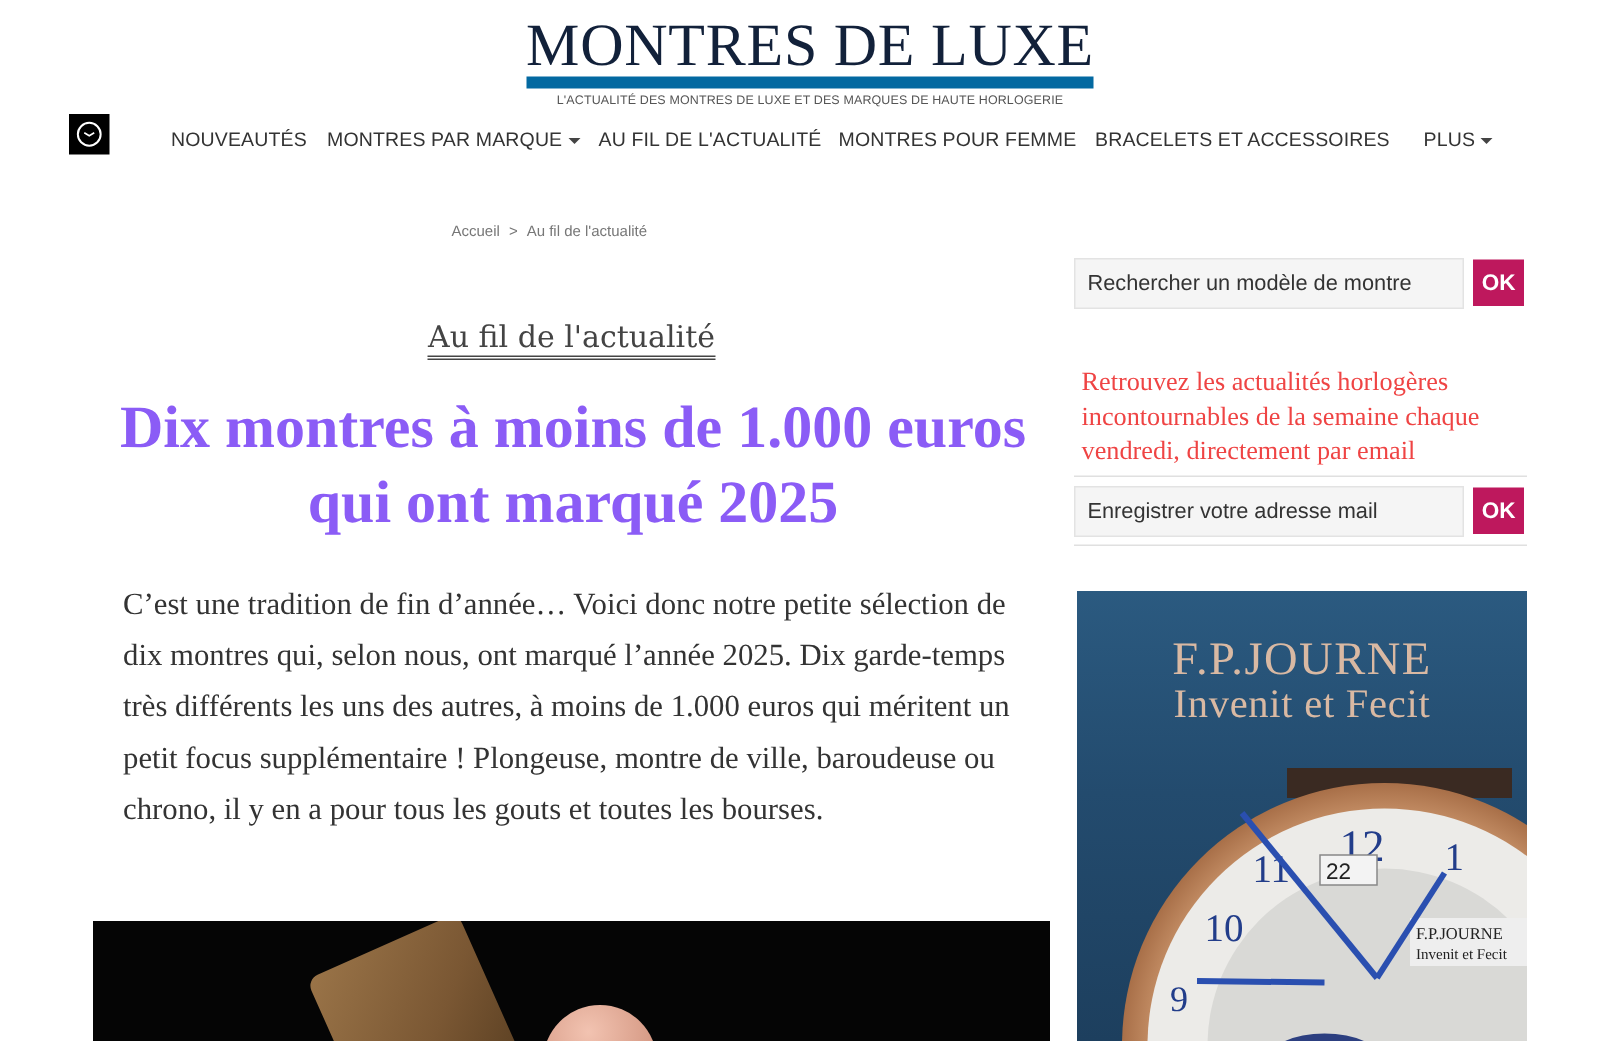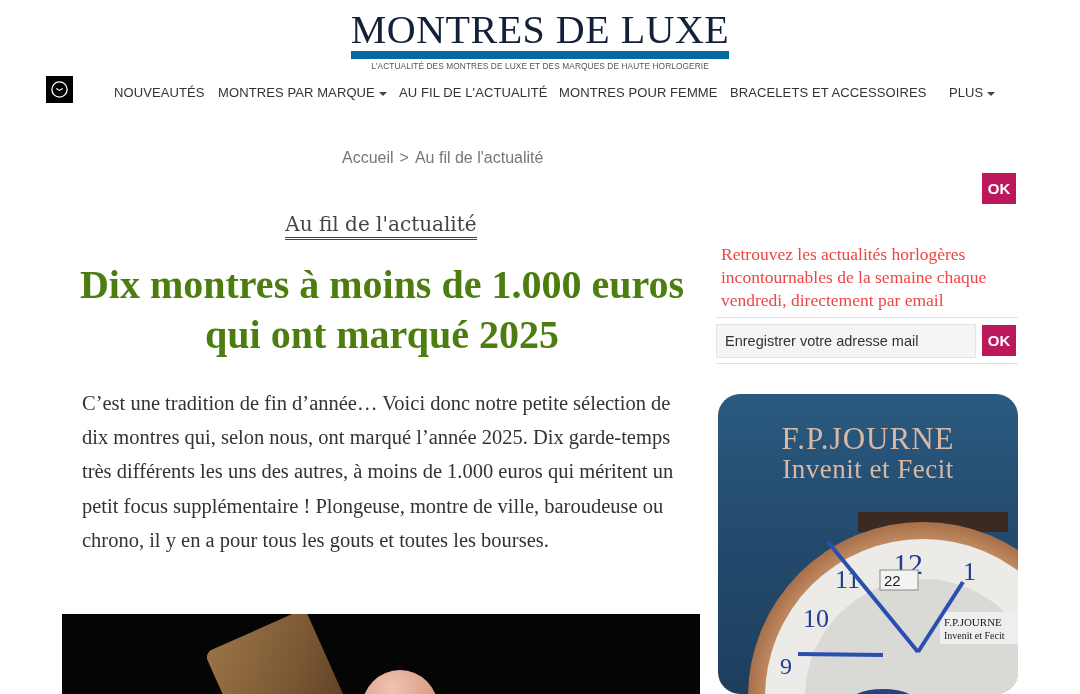--- a/index.html
+++ b/index.html
@@ -27,36 +27,36 @@
   .nav-item {
     position: absolute; top: 10px; font-size: 13px; color: #333; white-space: nowrap;
     letter-spacing: 0.1px; cursor: pointer;
   }
   .caret {
     display: inline-block; width: 0; height: 0; margin-left: 4px; vertical-align: middle;
     border-left: 4px solid transparent; border-right: 4px solid transparent; border-top: 4px solid #444;
   }
 
   
-  .breadcrumb { position: absolute; top: 149px; left: 301px; font-size: 16px; color: #777; margin-left: 41px; }
+  .breadcrumb { position: absolute; top: 149px; left: 301px; font-size: 10px; color: #777; }
   .breadcrumb .sep { margin: 0 6px; }
 
   
   .category {
     position: absolute; top: 212px; left: 0; width: 762px; text-align: center;
   }
   .category span {
     font-family: "DejaVu Serif", serif; font-size: 20px; color: #444;
     border-bottom: 3px double #444; padding-bottom: 1px;
   }
 
   
   .title {
     position: absolute; top: 260px; left: 62px; width: 640px; text-align: center;
-    font-family: "Liberation Serif", serif; font-size: 40px; line-height: 50px; color: #4d7c0f;
+    font-family: "Liberation Serif", serif; font-size: 40px; line-height: 50px; color: #8b5cf6;
   }
 
   
   .intro {
     position: absolute; top: 386px; left: 82px; width: 610px;
     font-family: "Liberation Serif", serif; font-size: 20.5px; line-height: 34.2px; color: #333;
   }
 
   
   .hero {
@@ -91,21 +91,20 @@
     position: absolute; top: 243px; left: 721px; width: 300px;
     font-family: Liberation Serif, serif; font-size: 17.5px; line-height: 23px; color: #ef4444;
   }
   .divider { position: absolute; left: 716px; width: 302px; height: 1px; background: #e0e0e0; }
   .mail-row { position: absolute; top: 324px; left: 716px; width: 302px; height: 36px; }
 
   
   .ad {
     position: absolute; top: 394px; left: 718px; width: 300px; height: 300px; overflow: hidden;
     background: linear-gradient(180deg, #2b5a80 0%, #234b6e 45%, #1d3f5e 100%);
-    border-radius: 22px;
   }
   .ad-brand {
     position: absolute; top: 27px; left: 0; width: 300px; text-align: center;
     font-family: "Liberation Serif", serif; font-size: 31px; color: #d9b9a3; letter-spacing: 1px;
   }
   .ad-motto {
     position: absolute; top: 60px; left: 0; width: 300px; text-align: center;
     font-family: "Liberation Serif", serif; font-size: 27px; color: #d9b9a3; letter-spacing: 0.5px;
   }
   .ad-watch { position: absolute; left: 30px; top: 118px; }
@@ -144,20 +143,21 @@
 <h1 class="title">Dix montres à moins de 1.000 euros qui ont marqué 2025</h1>
 
 <p class="intro">C’est une tradition de fin d’année… Voici donc notre petite sélection de dix montres qui, selon nous, ont marqué l’année 2025. Dix garde-temps très différents les uns des autres, à moins de 1.000 euros qui méritent un petit focus supplémentaire ! Plongeuse, montre de ville, baroudeuse ou chrono, il y en a pour tous les gouts et toutes les bourses.</p>
 
 <div class="hero">
   <div class="strap"></div>
   <div class="finger"></div>
 </div>
 
 <div class="search-row">
+  <input class="input" type="text" placeholder="Rechercher un modèle de montre" style="">
   <button class="ok-btn">OK</button>
 </div>
 
 <div class="newsletter-text">Retrouvez les actualités horlogères incontournables de la semaine chaque vendredi, directement par email</div>
 <div class="divider" style="top:317px"></div>
 <div class="mail-row">
   <input class="input" type="email" placeholder="Enregistrer votre adresse mail" style="">
   <button class="ok-btn">OK</button>
 </div>
 <div class="divider" style="top:363px"></div>

